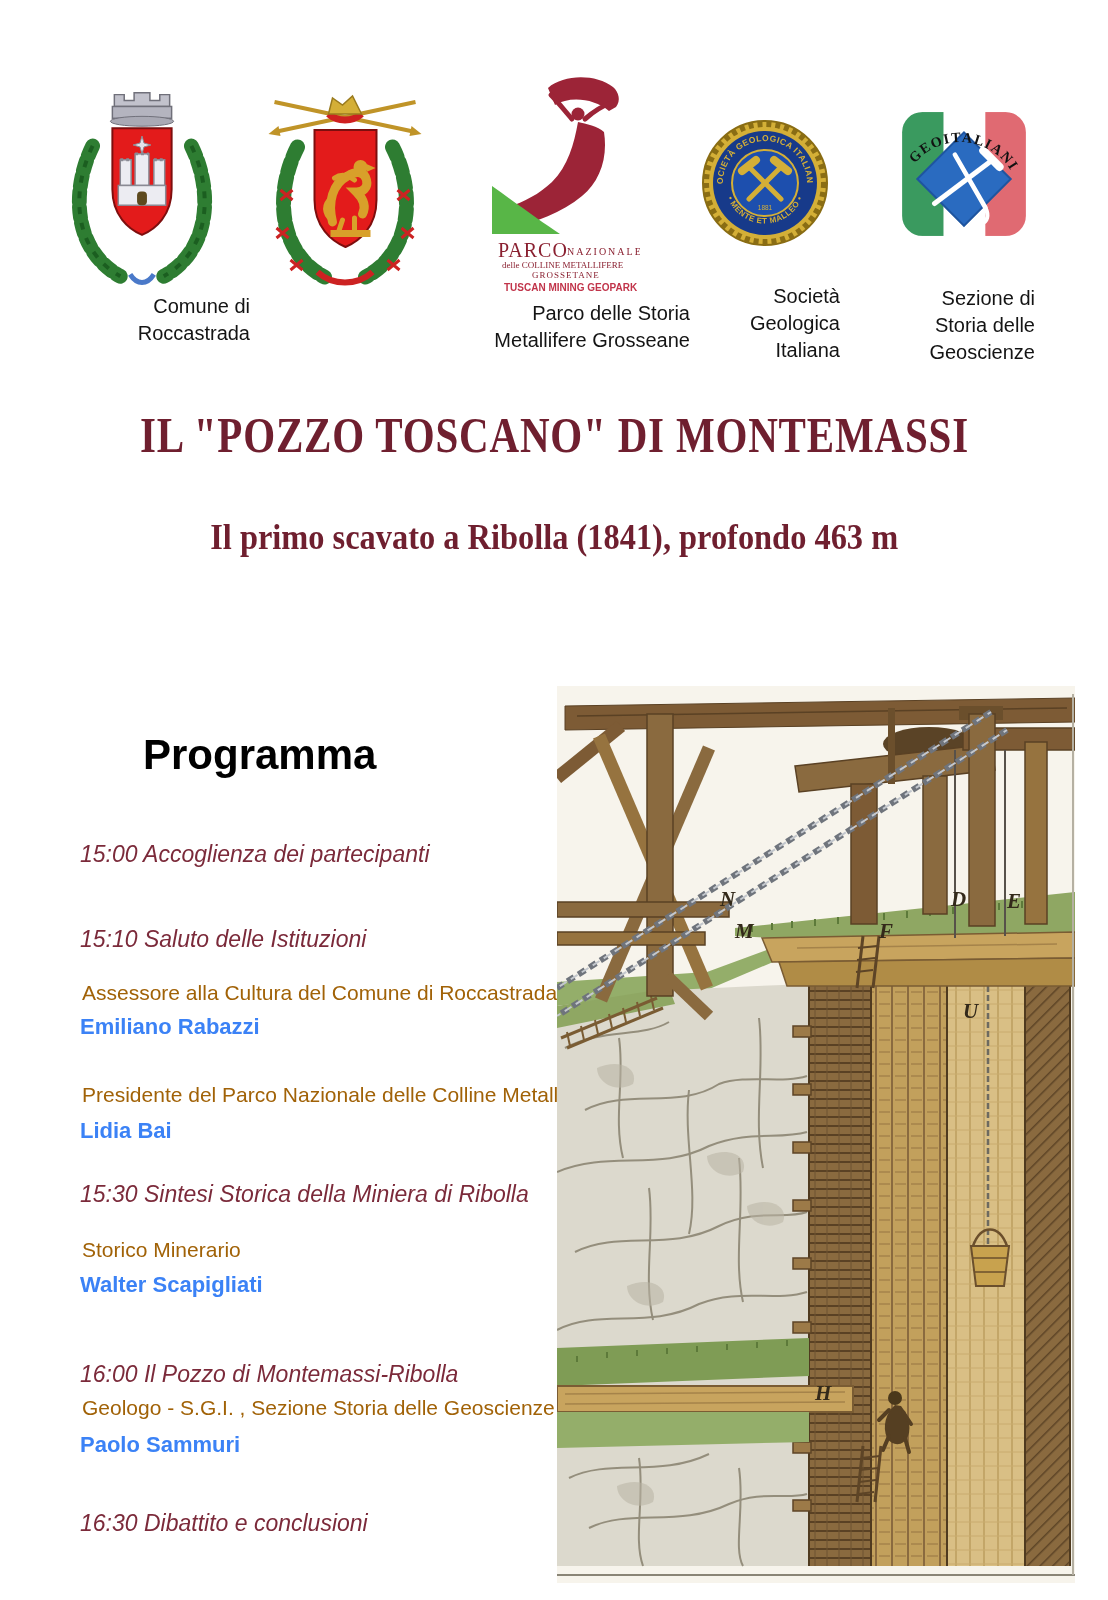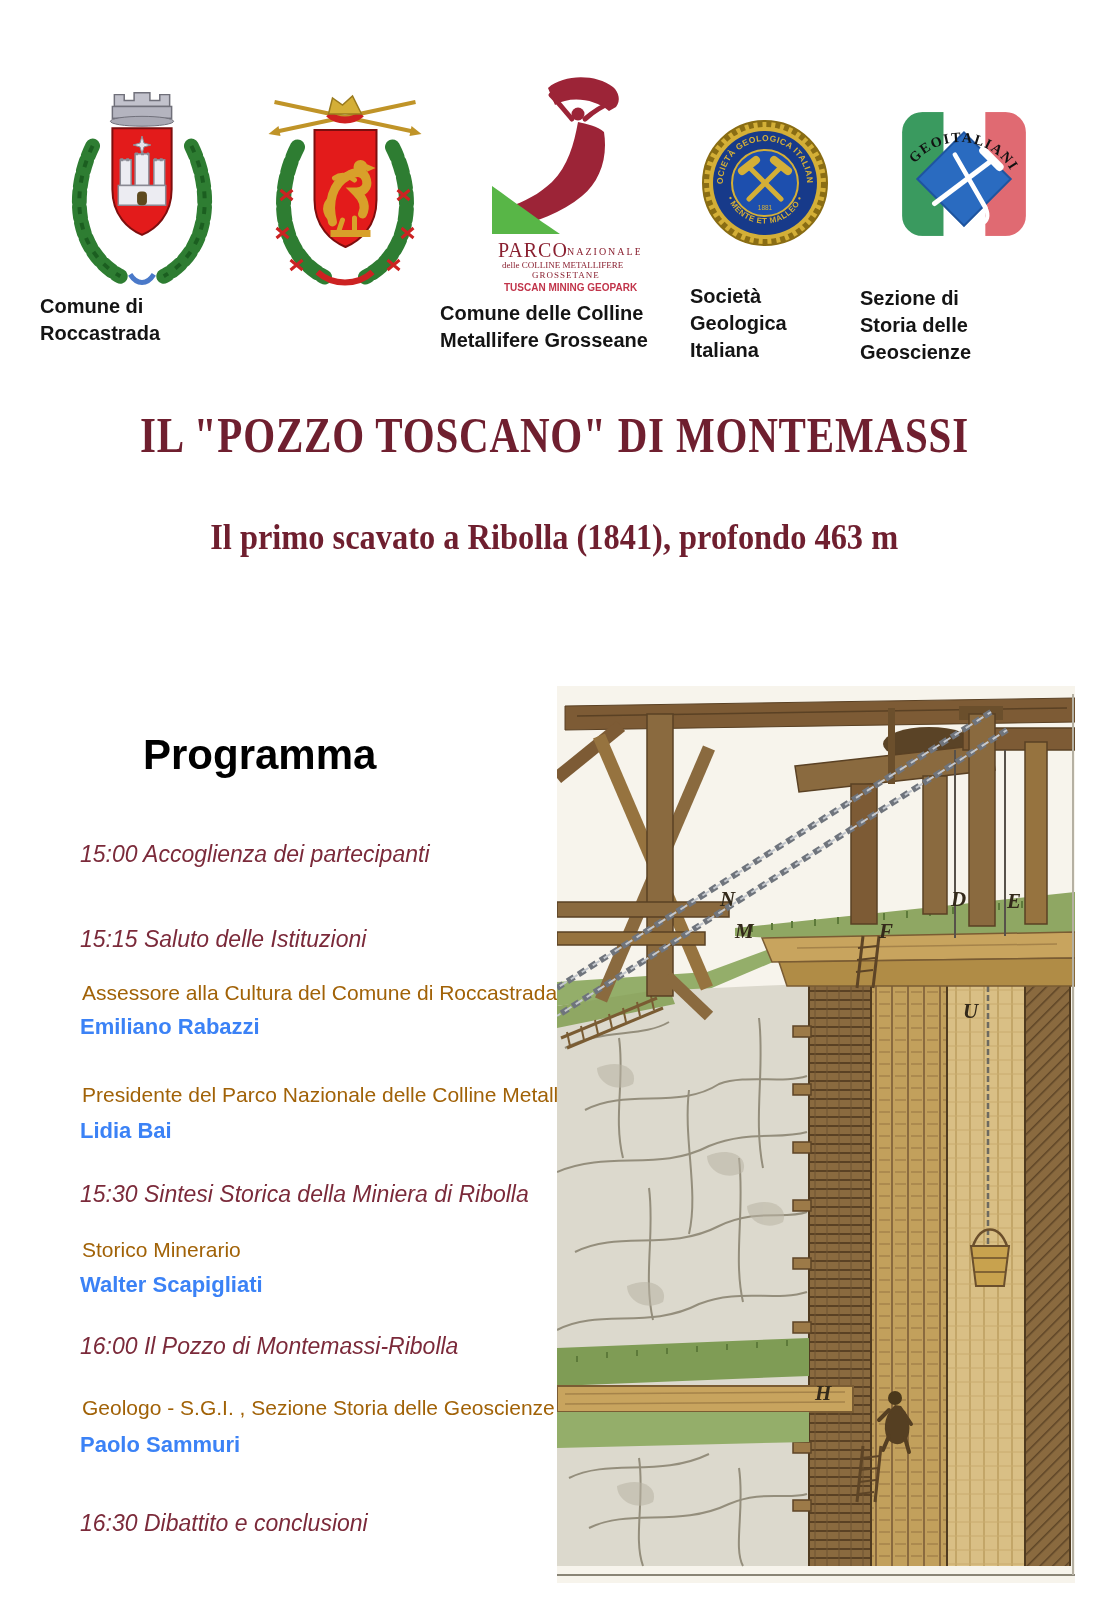--- a/index.html
+++ b/index.html
@@ -1,19 +1,19 @@
 <!DOCTYPE html>
 <html><head>
 <meta charset="utf-8">
 <style>
   html,body{margin:0;padding:0;background:#ffffff;}
   .page{position:relative;width:1108px;height:1600px;background:#ffffff;overflow:hidden;
         font-family:"Liberation Sans",sans-serif;}
   .logo{position:absolute;}
-  .logo-label{position:absolute;text-align:left;font-weight:bold;font-size:20px;
+  .logo-label{position:absolute;text-align:right;font-weight:normal;font-size:20px;
               line-height:27px;color:#141414;}
   .logo-label span{display:block;}
   .center-row{position:absolute;left:0;width:1108px;text-align:center;white-space:nowrap;}
   .title-text{display:inline-block;font-family:"Liberation Serif",serif;font-weight:bold;
               font-size:50px;color:#6f1f2f;transform:scaleX(0.82);transform-origin:50% 50%;
               letter-spacing:1px;}
   .subtitle-text{display:inline-block;font-family:"Liberation Serif",serif;font-weight:bold;
               font-size:36px;color:#6f1f2f;transform:scaleX(0.90);transform-origin:50% 50%;}
   .date-text{display:inline-block;font-weight:bold;font-size:28px;color:#141414;
               transform:scaleX(0.90);transform-origin:50% 50%;}
@@ -105,21 +105,21 @@
     </g>
     <g font-family="Liberation Serif, serif" fill="#8a2030">
       <text x="8" y="183" font-size="20" letter-spacing="1">PARCO</text>
       <text x="77" y="181" font-size="10" letter-spacing="2">NAZIONALE</text>
       <text x="12" y="194" font-size="9">delle COLLINE METALLIFERE</text>
       <text x="42" y="204" font-size="9" letter-spacing="1">GROSSETANE</text>
       <text x="14" y="217" font-size="10" font-weight="bold" fill="#c1344a" font-family="Liberation Sans, sans-serif">TUSCAN MINING GEOPARK</text>
     </g>
   </svg>
   <div class="logo-label" style="left:440px;top:300px;width:250px">
-    <span>Comune delle Colline</span>
+    <span>Parco delle Storia</span>
     <span>Metallifere Grosseane</span>
   </div>
 
   <svg class="logo" style="left:700px;top:118px" width="130" height="130" viewBox="0 0 130 130">
     <defs>
       <path id="sgiTop" d="M 23,65 A 42,42 0 0 1 107,65"></path>
       <path id="sgiBottom" d="M 27,78 A 40,40 0 0 0 103,78"></path>
     </defs>
     <circle cx="65" cy="65" r="62" fill="#d4af37" stroke="#8a6d14" stroke-width="2"></circle>
     <circle cx="65" cy="65" r="59" fill="none" stroke="#8a6d14" stroke-width="6" stroke-dasharray="5 4"></circle>
@@ -177,29 +177,29 @@
   <div class="center-row" style="top:406px">
     <span class="title-text">IL "POZZO TOSCANO" DI MONTEMASSI</span>
   </div>
   <div class="center-row" style="top:516px">
     <span class="subtitle-text">Il primo scavato a Ribolla (1841), profondo 463 m</span>
   </div>
 
   <div class="prog-heading">Programma</div>
 
   <div class="prog prog-time" style="top:841px">15:00 Accoglienza dei partecipanti</div>
-  <div class="prog prog-time" style="top:926px">15:15 Saluto delle Istituzioni</div>
+  <div class="prog prog-time" style="top:926px">15:10 Saluto delle Istituzioni</div>
   <div class="prog prog-role" style="top:981px">Assessore alla Cultura del Comune di Roccastrada</div>
   <div class="prog prog-name" style="top:1014px">Emiliano Rabazzi</div>
   <div class="prog prog-role" style="top:1083px">Presidente del Parco Nazionale delle Colline Metallifere</div>
   <div class="prog prog-name" style="top:1118px">Lidia Bai</div>
   <div class="prog prog-time" style="top:1181px">15:30 Sintesi Storica della Miniera di Ribolla</div>
   <div class="prog prog-role" style="top:1238px">Storico Minerario</div>
   <div class="prog prog-name" style="top:1272px">Walter Scapigliati</div>
-  <div class="prog prog-time" style="top:1333px">16:00 Il Pozzo di Montemassi-Ribolla</div>
+  <div class="prog prog-time" style="top:1361px">16:00 Il Pozzo di Montemassi-Ribolla</div>
   <div class="prog prog-role" style="top:1396px">Geologo - S.G.I. , Sezione Storia delle Geoscienze</div>
   <div class="prog prog-name" style="top:1432px">Paolo Sammuri</div>
   <div class="prog prog-time" style="top:1510px">16:30 Dibattito e conclusioni</div>
 
   <div class="engraving">
   <svg width="518" height="897" viewBox="0 0 518 897">
     <defs>
       <pattern id="hplank" width="12" height="9" patternUnits="userSpaceOnUse">
         <rect width="12" height="9" fill="#8a6a3f"></rect>
         <line x1="0" y1="8" x2="12" y2="8" stroke="#5a4124" stroke-width="2"></line>

